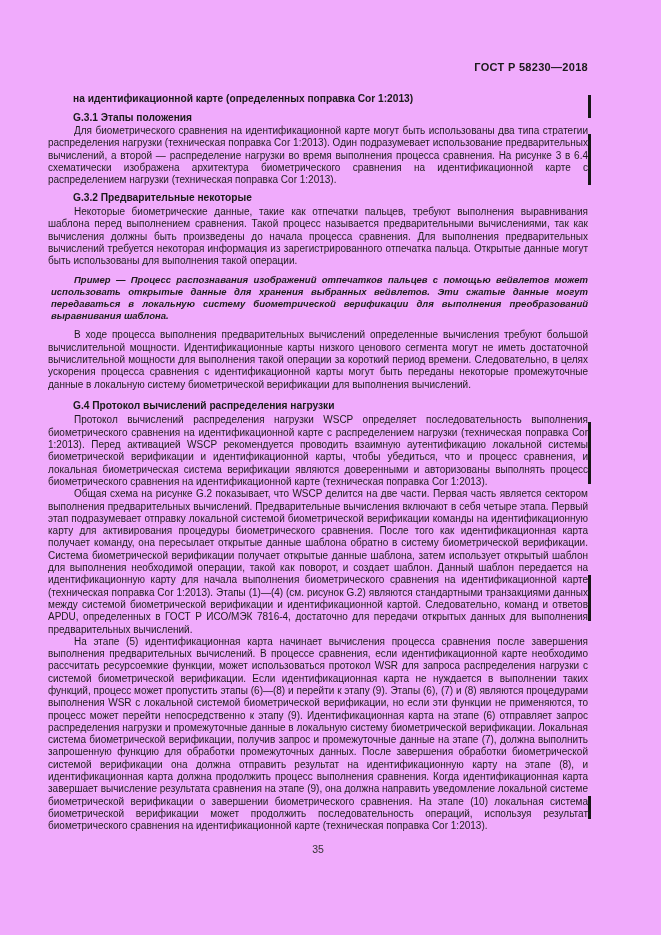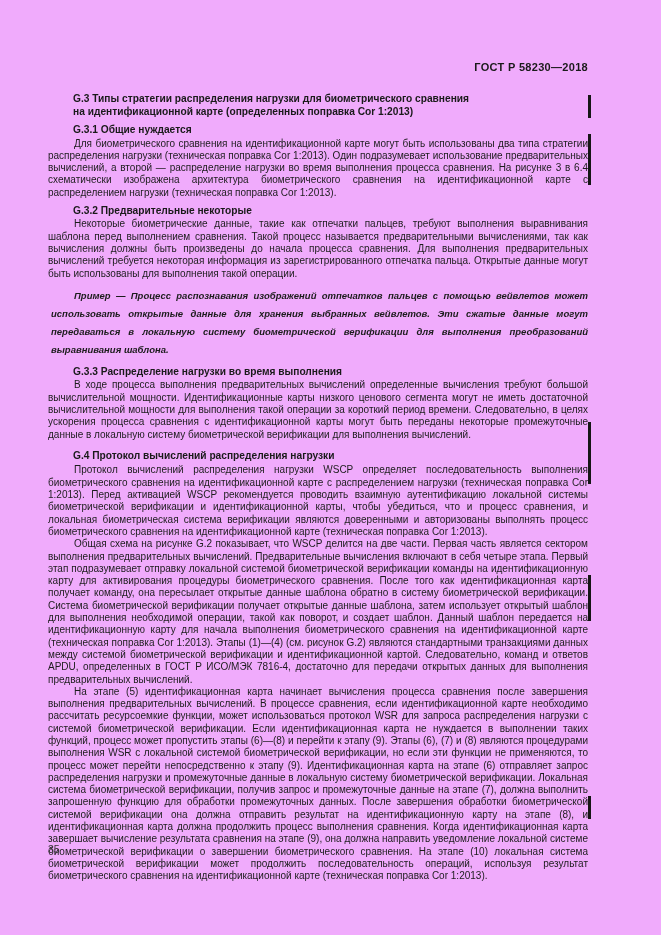--- a/index.html
+++ b/index.html
@@ -42,32 +42,32 @@
     color: #1a1a1a;
   }
   .h-g3 { margin: 0 0 6px 0; }
   .h-g3 .h-line { display: block; padding-left: 25px; }
   .h-sub { margin: 6px 0 1px 0; text-indent: 25px; }
   .h-g4 { margin: 9px 0 2px 0; text-indent: 25px; }
   .content p { margin: 0; text-indent: 26px; }
   .example {
     margin: 7px 0 7px 3px !important;
     font-size: 9.5px;
-    line-height: 18px;
+    line-height: 12px;
     font-style: italic;
     font-weight: bold;
     text-indent: 23px !important;
   }
   .std-ref { }
   .page-number {
     position: absolute;
     top: 843px;
     left: 48px;
     width: 540px;
-    text-align: left;
+    text-align: center;
     font-size: 10.5px;
     color: #333;
   }
   .change-bar {
     position: absolute;
     left: 588px;
     width: 3px;
     background: #161616;
   }
   .bar-1 { top: 95px;  height: 23px; }
@@ -79,33 +79,31 @@
 </head>
 <body>
 
 <div class="page">
 
   <div class="running-header">ГОСТ Р 58230—2018</div>
 
   <div class="content">
 
     <h2 class="h-major h-g3">
-      <span class="h-line">G.3 Типы стратегии распределения нагрузки для биометрического сравнения</span>
       <span class="h-line">на идентификационной карте (определенных поправка Cor 1:2013)</span>
     </h2>
 
-    <h3 class="h-sub">G.3.1 Общие нуждается</h3>
+    <h3 class="h-sub">G.3.1 Этапы положения</h3>
     <p>Для биометрического сравнения на идентификационной карте могут быть использованы два типа стратегии распределения нагрузки (техническая поправка Cor 1:2013). Один подразумевает использование предварительных вычислений, а второй — распределение нагрузки во время выполнения процесса сравнения. На рисунке 3 в 6.4 схематически изображена архитектура биометрического сравнения на идентификационной карте с распределением нагрузки (техническая поправка Cor 1:2013).</p>
 
     <h3 class="h-sub">G.3.2 Предварительные некоторые</h3>
     <p>Некоторые биометрические данные, такие как отпечатки пальцев, требуют выполнения выравнивания шаблона перед выполнением сравнения. Такой процесс называется предварительными вычислениями, так как вычисления должны быть произведены до начала процесса сравнения. Для выполнения предварительных вычислений требуется некоторая информация из зарегистрированного отпечатка пальца. Открытые данные могут быть использованы для выполнения такой операции.</p>
 
     <p class="example">Пример — Процесс распознавания изображений отпечатков пальцев с помощью вейвлетов может использовать открытые данные для хранения выбранных вейвлетов. Эти сжатые данные могут передаваться в локальную систему биометрической верификации для выполнения преобразований выравнивания шаблона.</p>
 
-    <h3 class="h-sub">G.3.3 Распределение нагрузки во время выполнения</h3>
     <p>В ходе процесса выполнения предварительных вычислений определенные вычисления требуют большой вычислительной мощности. Идентификационные карты низкого ценового сегмента могут не иметь достаточной вычислительной мощности для выполнения такой операции за короткий период времени. Следовательно, в целях ускорения процесса сравнения с идентификационной карты могут быть переданы некоторые промежуточные данные в локальную систему биометрической верификации для выполнения вычислений.</p>
 
     <h2 class="h-major h-g4">G.4 Протокол вычислений распределения нагрузки</h2>
     <p>Протокол вычислений распределения нагрузки WSCP определяет последовательность выполнения биометрического сравнения на идентификационной карте с распределением нагрузки (техническая поправка Cor 1:2013). Перед активацией WSCP рекомендуется проводить взаимную аутентификацию локальной системы биометрической верификации и идентификационной карты, чтобы убедиться, что и процесс сравнения, и локальная биометрическая система верификации являются доверенными и авторизованы выполнять процесс биометрического сравнения на идентификационной карте (техническая поправка Cor 1:2013).</p>
 
     <p><span>Общая схема на рисунке G.2 показывает, что WSCP делится на две части. Первая часть является сектором выполнения предварительных вычислений. Предварительные вычисления включают в себя четыре этапа. Первый этап подразумевает отправку локальной системой биометрической верификации команды на идентификационную карту для активирования процедуры биометрического сравнения. После того как идентификационная карта получает команду, она пересылает открытые данные шаблона обратно в систему биометрической верификации. Система биометрической верификации получает открытые данные шаблона, затем использует открытый шаблон для выполнения необходимой операции, такой как поворот, и создает шаблон. Данный шаблон передается на идентификационную карту для начала выполнения биометрического сравнения на идентификационной карте (техническая поправка Cor 1:2013). Этапы (1)—(4) (см. рисунок G.2) являются стандартными транзакциями данных между системой биометрической верификации и идентификационной картой. Следовательно, команд и ответов APDU, определенных в </span><span class="std-ref">ГОСТ Р ИСО/МЭК 7816-4</span><span>, достаточно для передачи открытых данных для выполнения предварительных вычислений.</span></p>
 
     <p>На этапе (5) идентификационная карта начинает вычисления процесса сравнения после завершения выполнения предварительных вычислений. В процессе сравнения, если идентификационной карте необходимо рассчитать ресурсоемкие функции, может использоваться протокол WSR для запроса распределения нагрузки с системой биометрической верификации. Если идентификационная карта не нуждается в выполнении таких функций, процесс может пропустить этапы (6)—(8) и перейти к этапу (9). Этапы (6), (7) и (8) являются процедурами выполнения WSR с локальной системой биометрической верификации, но если эти функции не применяются, то процесс может перейти непосредственно к этапу (9). Идентификационная карта на этапе (6) отправляет запрос распределения нагрузки и промежуточные данные в локальную систему биометрической верификации. Локальная система биометрической верификации, получив запрос и промежуточные данные на этапе (7), должна выполнить запрошенную функцию для обработки промежуточных данных. После завершения обработки биометрической системой верификации она должна отправить результат на идентификационную карту на этапе (8), и идентификационная карта должна продолжить процесс выполнения сравнения. Когда идентификационная карта завершает вычисление результата сравнения на этапе (9), она должна направить уведомление локальной системе биометрической верификации о завершении биометрического сравнения. На этапе (10) локальная система биометрической верификации может продолжить последовательность операций, используя результат биометрического сравнения на идентификационной карте (техническая поправка Cor 1:2013).</p>
 
   </div>

